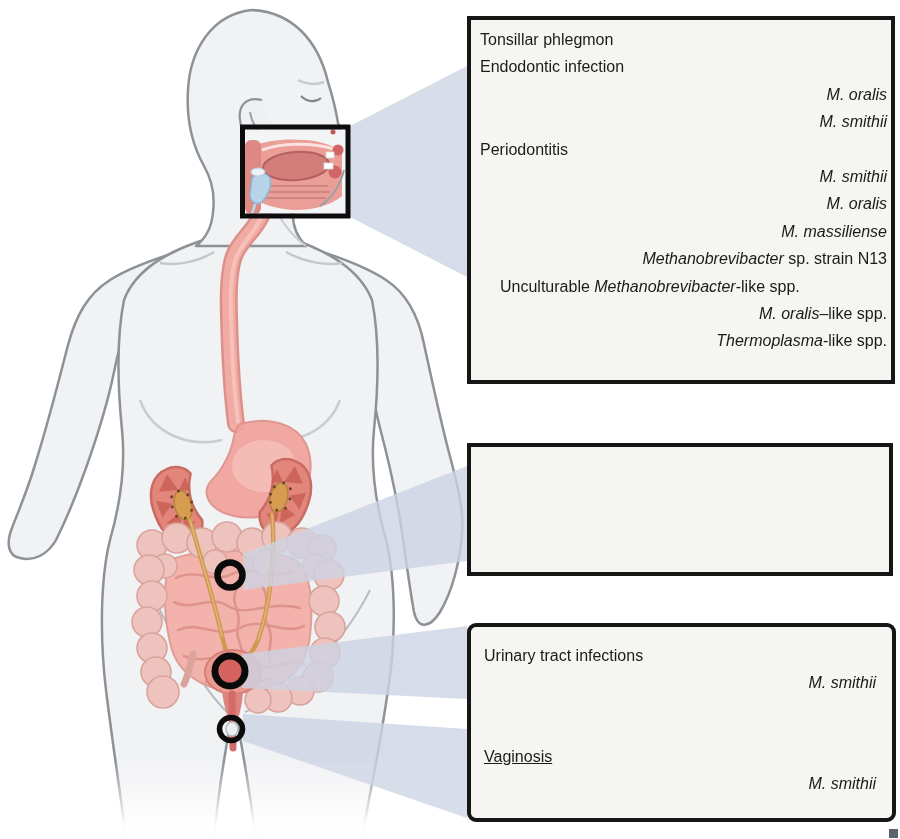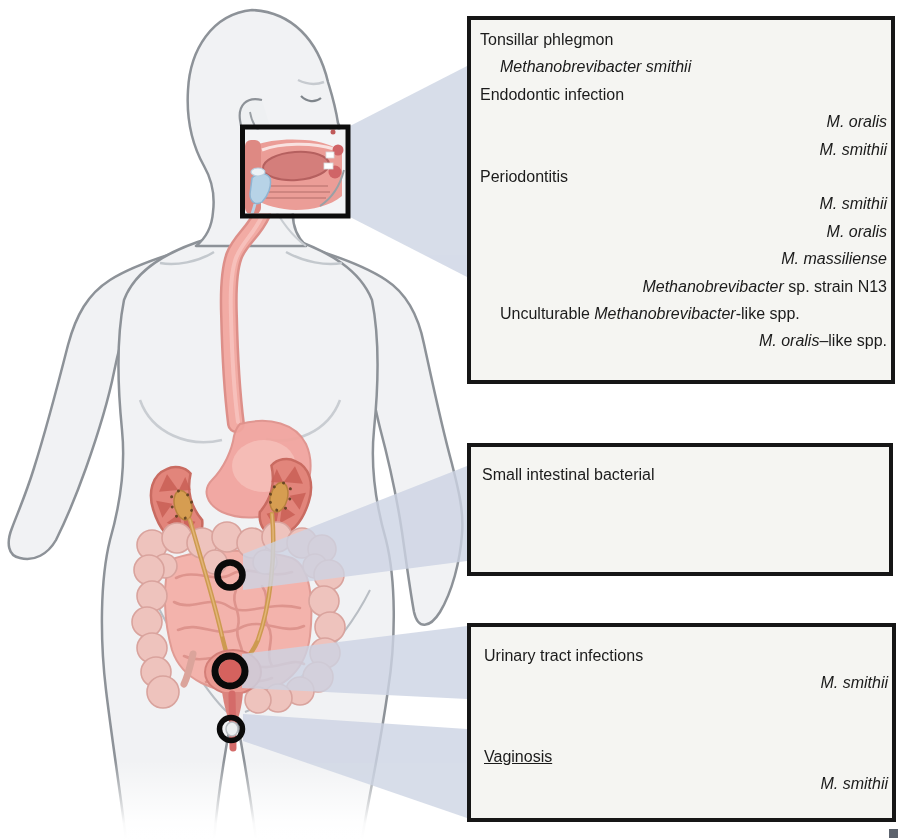--- a/index.html
+++ b/index.html
@@ -3,21 +3,21 @@
 <meta charset="utf-8">
 <style>
   html,body{margin:0;padding:0;background:#ffffff;}
   #stage{position:relative;width:900px;height:839px;background:#ffffff;overflow:hidden;
          font-family:"Liberation Sans",sans-serif;}
   #bodyart{position:absolute;left:0;top:0;}
   .callout{position:absolute;left:467px;background:#f5f5f2;border:4px solid #161616;
            box-sizing:border-box;z-index:2;}
   #box-oral{top:16px;width:428px;height:368px;padding:6px 4px 0 9px;}
   #box-intestinal{top:443px;width:426px;height:133px;padding:14px 4px 0 11px;}
-  #box-urogenital{top:623px;width:429px;height:199px;padding:15px 4px 0 13px;}
+  #box-urogenital{top:623px;width:429px;height:199px;padding:15px 16px 0 13px;border-radius:9px;}
   .line{font-size:16px;line-height:27.4px;white-space:nowrap;color:#1b1b1b;}
   .it{font-style:italic;}
   .indent-1{padding-left:14px;text-align:right;}
   .indent-2{padding-left:20px;}
   .gap-small{margin-top:11px;}
   .gap-large{margin-top:46px;text-decoration:underline;}
   #corner-chip{position:absolute;left:889px;top:829px;width:9px;height:9px;background:#5d636d;z-index:3;}
 </style>
 </head>
 <body>
@@ -219,36 +219,35 @@
     <rect x="242.5" y="127" width="105.5" height="89" fill="none" stroke="#0d0d0d" stroke-width="5"></rect>
 
     <circle cx="230" cy="575" r="12.5" fill="none" stroke="#0a0a0a" stroke-width="6.5"></circle>
     <circle cx="230" cy="671" r="15" fill="none" stroke="#0a0a0a" stroke-width="7"></circle>
     <circle cx="231" cy="729" r="11.5" fill="none" stroke="#0a0a0a" stroke-width="5.5"></circle>
   </svg>
 
   <div id="box-oral" class="callout">
     <div>
         <div class="line"><span>Tonsillar phlegmon</span></div>
-        <div class="line indent-2"><span class="it">Methanobrevibacter smithii</span></div>
         <div class="line"><span>Endodontic infection</span></div>
         <div class="line indent-1"><span class="it">M. oralis</span></div>
         <div class="line indent-1"><span class="it">M. smithii</span></div>
         <div class="line"><span>Periodontitis</span></div>
         <div class="line indent-1"><span class="it">M. smithii</span></div>
         <div class="line indent-1"><span class="it">M. oralis</span></div>
         <div class="line indent-1"><span class="it">M. massiliense</span></div>
         <div class="line indent-1"><span class="it">Methanobrevibacter</span><span> sp. strain N13</span></div>
         <div class="line indent-2"><span>Unculturable </span><span class="it">Methanobrevibacter</span><span>-like spp.</span></div>
         <div class="line indent-1"><span class="it">M. oralis</span><span>–like spp.</span></div>
+        <div class="line indent-1"><span class="it">Thermoplasma</span><span>-like spp.</span></div>
       </div>
   </div>
   <div id="box-intestinal" class="callout">
     <div>
-        <div class="line"><span>Small intestinal bacterial</span></div>
       </div>
   </div>
   <div id="box-urogenital" class="callout">
     <div>
         <div class="line"><span>Urinary tract infections</span></div>
         <div class="line indent-1"><span class="it">M. smithii</span></div>
         <div class="line gap-large"><span>Vaginosis</span></div>
         <div class="line indent-1"><span class="it">M. smithii</span></div>
       </div>
   </div>

